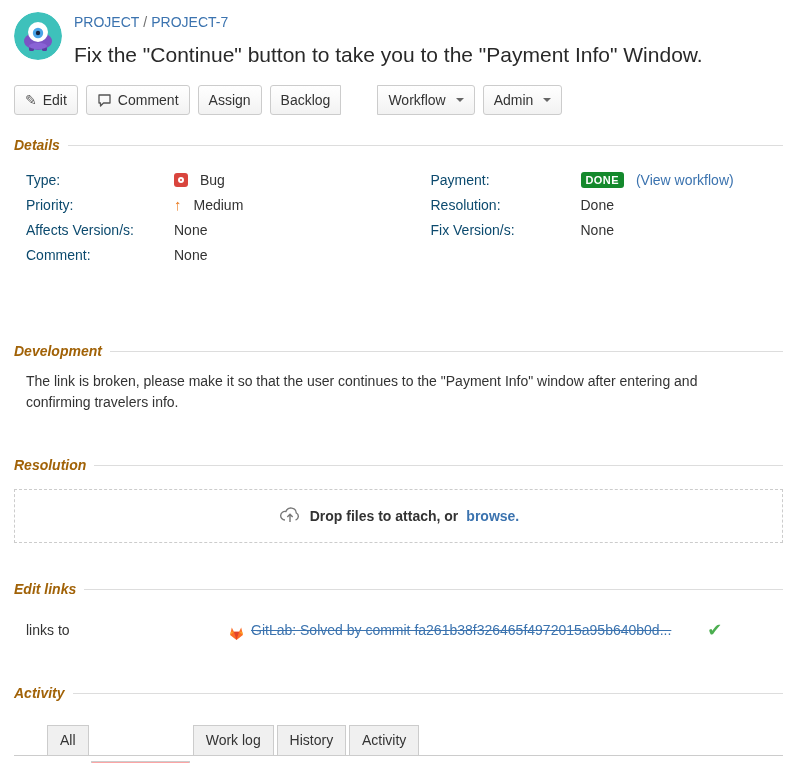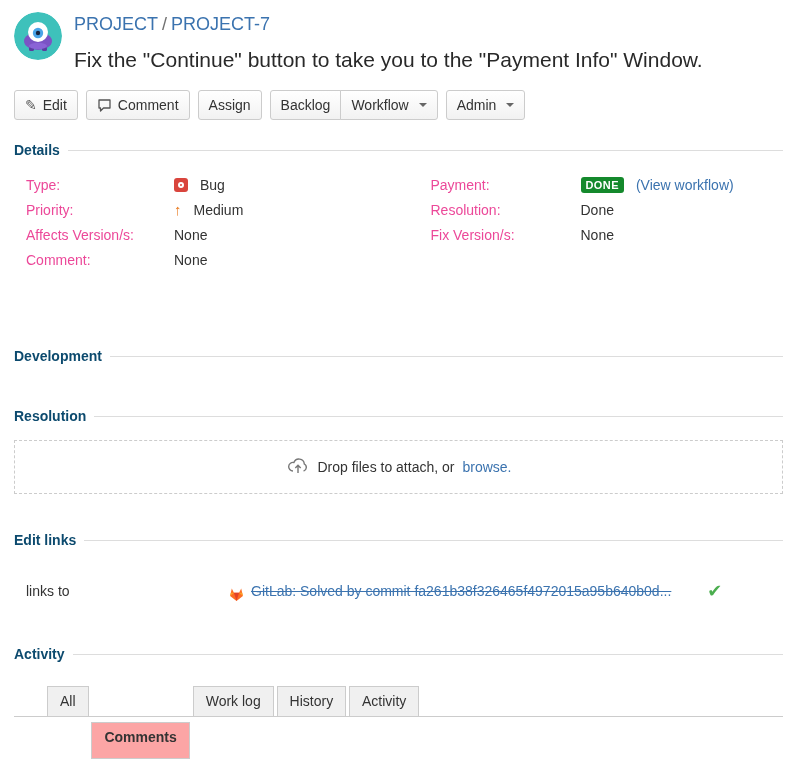--- a/index.html
+++ b/index.html
@@ -9,78 +9,78 @@
     background:#fff; color:#333;
     font-family:"Liberation Sans", sans-serif;
     font-size:14px;
   }
   .page { padding:12px 14px 0 14px; }
 
   
   .header { display:flex; gap:12px; align-items:flex-start; }
   .avatar { width:48px; height:48px; border-radius:50%; flex:0 0 48px; overflow:hidden; }
   .head-text { padding-top:2px; }
-  .breadcrumb { font-size:18px; margin-bottom:13px; }
+  .breadcrumb { font-size:14px; margin-bottom:13px; }
   .breadcrumb a { color:#3b73af; text-decoration:none; }
   .breadcrumb .sep { color:#707070; margin:0 4px; }
   .issue-title { font-size:21px; font-weight:400; color:#292929; margin:4px 0 0 0; }
 
   
   .toolbar { margin-top:18px; display:flex; align-items:center; }
   .btn {
     display:inline-flex; align-items:center; gap:6px;
     background:linear-gradient(#ffffff,#f2f2f2);
     border:1px solid #ccc; border-radius:3px;
     padding:0 10px; height:30px; font-size:14px; color:#333; cursor:pointer;
     white-space:nowrap;
   }
   .gap { margin-left:8px; }
-  .btn-group { display:inline-flex; margin-left:8px; }
+  .btn-group { display:inline-flex; margin-left:8px;gap:37px; }
   .btn-group .btn { border-radius:0; margin-left:-1px; }
   .btn-group .btn:first-child { border-radius:3px 0 0 3px; margin-left:0; }
   .btn-group .btn:last-child { border-radius:0 3px 3px 0; }
   .caret { display:inline-block; width:0; height:0; border:4px solid transparent; border-top-color:#666; margin-left:4px; position:relative; top:2px; }
   .pencil { font-size:14px; color:#555; line-height:1; }
 
   
-  .section-header { display:flex; align-items:center; font-weight:bold; font-size:14px; color:#0c4a6e; }
+  .section-header { display:flex; align-items:center; font-weight:bold; font-size:14px; color:#a16207;font-style:italic; }
   .section-header .rule { flex:1; border-top:1px solid #ddd; margin-left:8px; }
 
   
   .details-module { margin-top:22px; }
   .details-grid { display:flex; margin-top:14px; }
   .dcol { width:50%; }
   .frow { display:flex; align-items:center; height:25px; }
-  .flabel { color:#ec4899; }
+  .flabel { color:#0c4a6e; }
   .dcol-left .flabel { width:160px; padding-left:12px; }
   .dcol-right { padding-left:32px; }
   .dcol-right .flabel { width:150px; }
   .fvalue { color:#333; display:flex; align-items:center; gap:12px; }
   .bug-icon { width:14px; height:14px; background:#d9453d; border-radius:3px; display:inline-flex; align-items:center; justify-content:center; }
   .bug-icon i { width:6px; height:6px; border:2px solid #fff; border-radius:50%; display:block; }
   .prio-arrow { color:#ea7d24; font-weight:bold; font-size:15px; }
   .status-badge { background:#14892c; color:#fff; font-weight:bold; font-size:11px; letter-spacing:.4px; padding:2px 5px; border-radius:3px; display:inline-block; }
   a.plain-link { color:#3b73af; text-decoration:none; }
 
   
   .desc-module { margin-top:76px; }
   .desc-text { margin-top:12px; padding:0 24px 0 12px; line-height:21px; color:#333; max-width:760px; }
 
   
   .attach-module { margin-top:44px; }
   .dropzone {
     margin-top:16px; border:1px dashed #ccc; height:54px;
     display:flex; align-items:center; justify-content:center; gap:8px;
-    color:#333; cursor:pointer;
+    color:#333; cursor:pointer;font-weight:bold;
   }
   .cloud-icon { display:inline-flex; }
 
   
   .links-module { margin-top:38px; }
-  .link-row { margin-top:32px; display:flex; align-items:center; }
+  .link-row { margin-top:22px; display:flex; align-items:center; }
   .link-row .flabel { width:214px; padding-left:12px; color:#333; }
   .gitlab-icon { display:inline-flex; margin-right:6px; position:relative; top:2px; }
   .resolved-link { color:#3b73af; text-decoration:line-through; }
   .check-icon { color:#4bae4f; font-size:18px; margin-left:36px; }
 
   
   .activity-module { margin-top:44px; }
   .tabs { position:relative; height:31px; margin-top:24px; padding-left:33px; }
   .tabs::after { content:""; position:absolute; left:0; right:0; bottom:0; border-bottom:1px solid #ccc; }
   .tab {
@@ -195,20 +195,21 @@
         </div>
       </div>
     </div>
   </div>
 
   <div class="desc-module">
     <div class="section-header">
       <span>Development</span>
       <span class="rule"></span>
     </div>
+    <div class="desc-text">The link is broken, please make it so that the user continues to the "Payment Info" window after entering and confirming travelers info.</div>
   </div>
 
   <div class="attach-module">
     <div class="section-header">
       <span>Resolution</span>
       <span class="rule"></span>
     </div>
     <div class="dropzone">
       <span class="cloud-icon">
         <svg width="24" height="24" viewBox="0 0 24 24">

